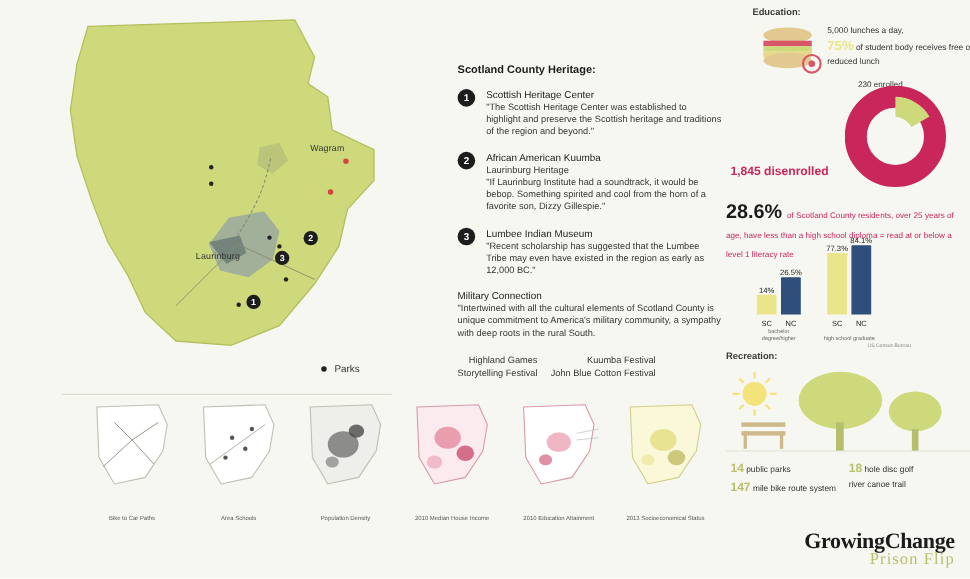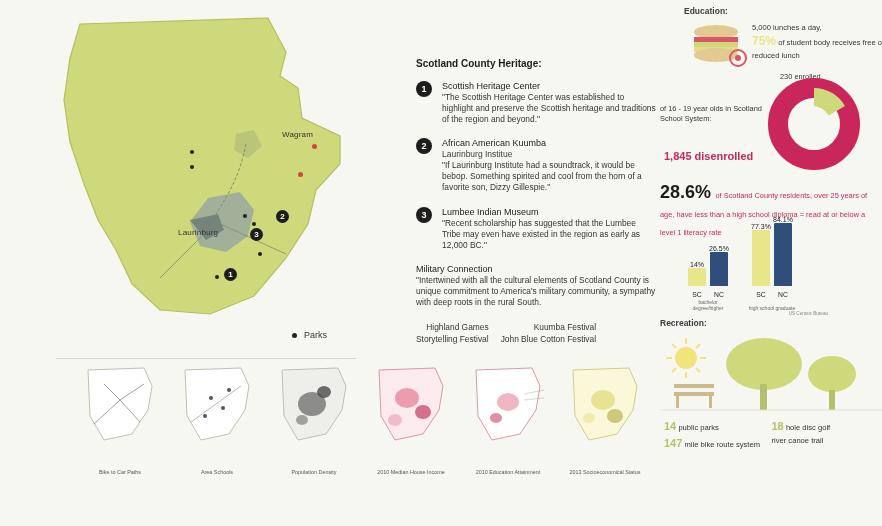--- a/index.html
+++ b/index.html
@@ -414,21 +414,21 @@
 
     <div class="entry">
       <div class="badge">1</div>
       <h4>Scottish Heritage Center</h4>
       <p>"The Scottish Heritage Center was established to highlight and preserve the Scottish heritage and traditions of the region and beyond."</p>
     </div>
 
     <div class="entry">
       <div class="badge">2</div>
       <h4>African American Kuumba</h4>
-      <div class="sub">Laurinburg Institue</div>
+      <div class="sub">Laurinburg Heritage</div>
       <p>"If Laurinburg Institute had a soundtrack, it would be bebop. Something spirited and cool from the horn of a favorite son, Dizzy Gillespie."</p>
     </div>
 
     <div class="entry">
       <div class="badge">3</div>
       <h4>Lumbee Indian Museum</h4>
       <p>"Recent scholarship has suggested that the Lumbee Tribe may even have existed in the region as early as 12,000 BC."</p>
     </div>
 
     <div class="entry noindent">
@@ -476,21 +476,20 @@
 
     <div class="donut-wrap">
       <div class="enrolled-lbl">230 enrolled</div>
       <div class="donut">
         <svg width="92" height="92" viewBox="0 0 92 92" xmlns="http://www.w3.org/2000/svg">
           <circle cx="46" cy="46" r="36" fill="none" stroke="#c9275b" stroke-width="20"></circle>
           <path d="M46 10 A36 36 0 0 1 77 28 L60 38 A18 18 0 0 0 46 28 Z" fill="#cdd97a"></path>
           <circle cx="46" cy="46" r="17" fill="#f7f7f2"></circle>
         </svg>
       </div>
-      <div class="donut-left">of 16 - 19 year olds in Scotland School System:</div>
       <div class="disenrolled">
         <b>1,845 disenrolled</b>
       </div>
     </div>
 
     <div class="lit">
       <span class="pct">28.6%</span>
       <span class="txt pink">of Scotland County residents, over 25 years of age, have less than a high school diploma = read at or below a level 1 literacy rate</span>
     </div>
 
@@ -577,20 +576,24 @@
             <span class="n">147</span>
             <span>mile bike route system</span>
           </div>
           <div class="rec-cell">
             <span>river canoe trail</span>
           </div>
         </div>
       </div>
     </div>
 
+    <div class="logo">
+      <div class="l1">GrowingChange</div>
+      <div class="l2">Prison Flip</div>
+    </div>
   </div>
 
   <div class="thumbs">
 
     <div class="thumb">
       <div class="mini">
         <svg width="92" height="84" viewBox="0 0 92 84" xmlns="http://www.w3.org/2000/svg">
           <path d="M14 6 L70 4 L78 22 L74 46 L58 70 L30 76 L16 52 Z" fill="#ffffff" stroke="#bfbfb2" stroke-width="1"></path>
           <path d="M20 60 L46 36 L70 20" stroke="#8a8a7a" stroke-width=".8" fill="none"></path>
           <path d="M46 36 L66 58" stroke="#8a8a7a" stroke-width=".8" fill="none"></path>

